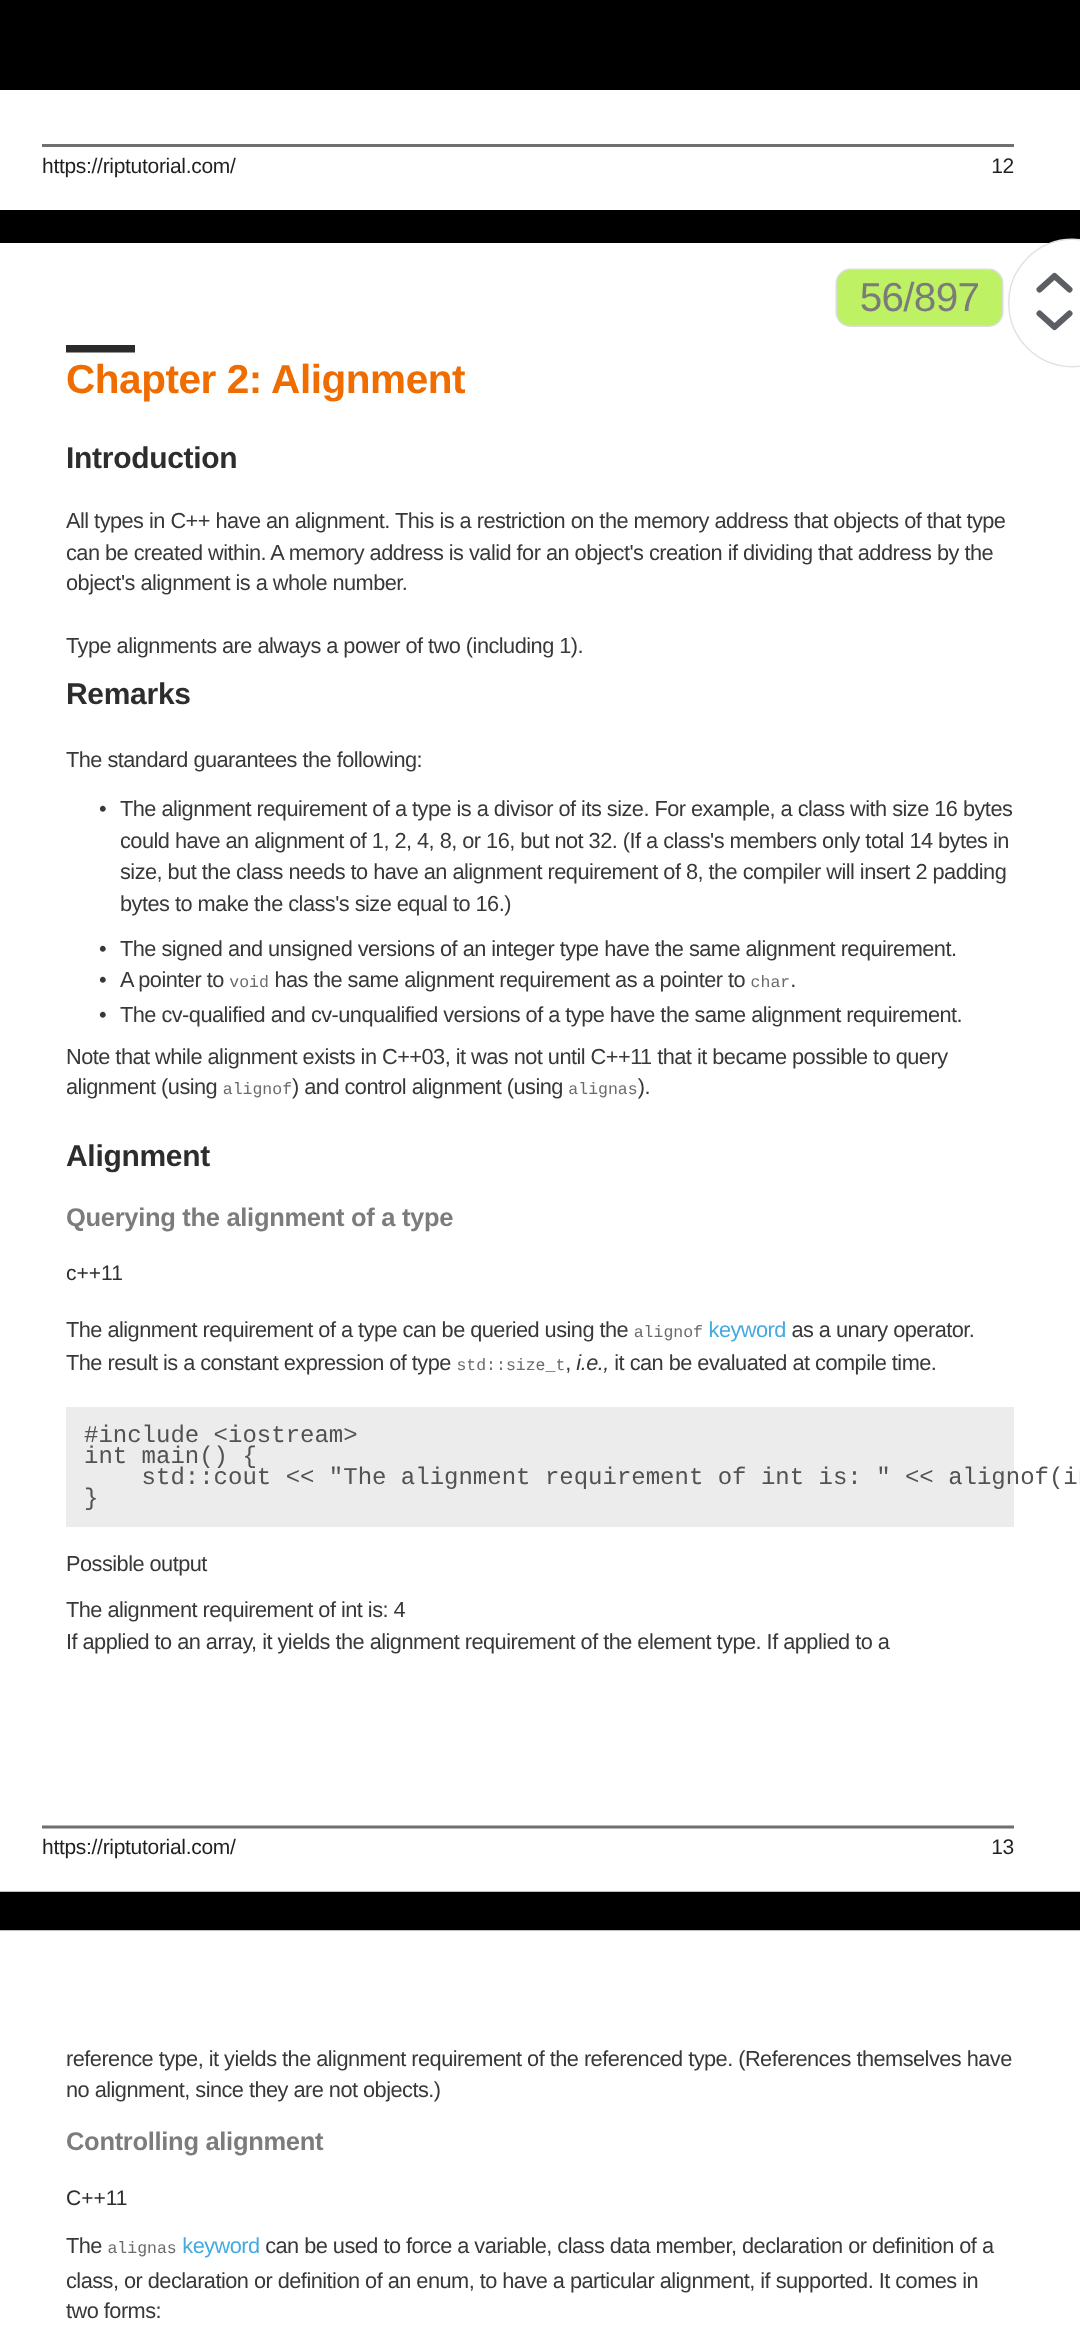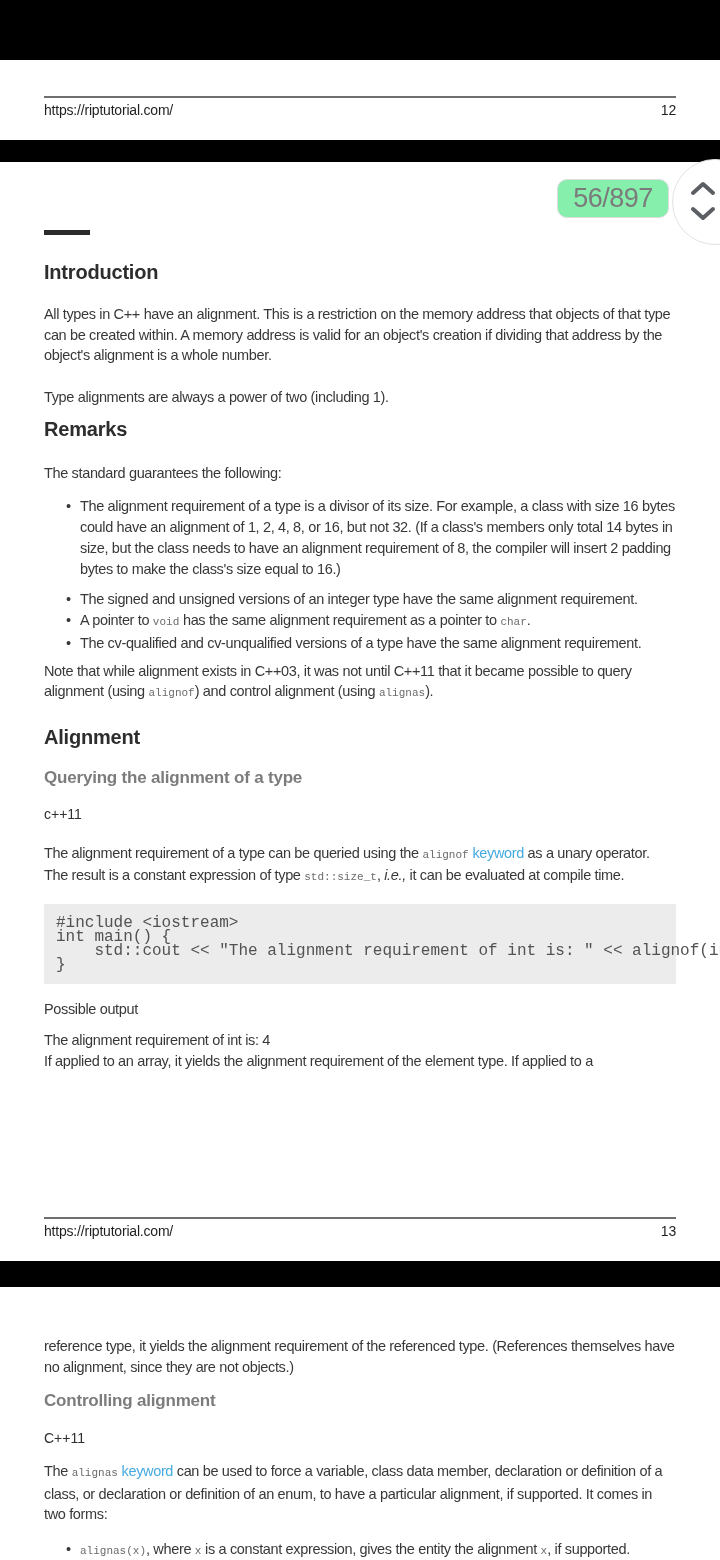--- a/index.html
+++ b/index.html
@@ -13,36 +13,36 @@
   .band-top{height:60px;}
   .band-sep1{height:22px;}
   .band-sep2{height:26px;}
 
   
   .page-prev{position:relative;height:80px;background:#fff;}
   .page-main{position:relative;height:1031px;background:#fff;padding:0 44px;box-sizing:border-box;}
   .page-next{position:relative;height:341px;background:#fff;padding:0 44px;box-sizing:border-box;overflow:hidden;}
 
   
-  .pg-footer{position:absolute;left:44px;right:44px;}
+  .pg-footer{position:absolute;left:28px;right:44px;}
   .pg-footer .rule{border-top:2px solid #6f6f6f;}
   .pg-footer .row{display:flex;justify-content:space-between;margin-top:4px;
     font-size:14px;letter-spacing:-0.2px;color:#1f1f1f;}
   .page-prev .pg-footer{top:36px;}
   .page-main .pg-footer{top:987px;}
 
   
   .nav-circle{position:absolute;left:672px;top:159px;width:86px;height:86px;
     background:#fff;border:1px solid #e2e2e2;border-radius:50%;box-sizing:border-box;z-index:5;}
   .nav-circle .chev{position:absolute;left:17px;width:26px;height:18px;display:block;
     background:none;border:none;padding:0;cursor:pointer;}
   .chev-up{top:20px;}
   .chev-down{top:44px;}
   .pill{position:absolute;left:557px;top:179px;width:112px;height:39px;z-index:6;
-    background:#86efac;border:1.5px solid #dcdcdc;border-radius:10px;box-sizing:border-box;
+    background:#bef264;border:1.5px solid #dcdcdc;border-radius:10px;box-sizing:border-box;
     display:flex;align-items:center;justify-content:center;
     font-size:27px;color:#7b7b7b;letter-spacing:-0.5px;}
 
   
   .mini-bar{margin-top:68px;width:46px;height:5px;background:#2b2b2b;}
   h1.chapter{margin:2px 0 0;font-size:27px;line-height:32px;font-weight:bold;
     color:#ef6c00;letter-spacing:-0.3px;}
   h2.sec{margin:0;font-size:20px;line-height:24px;font-weight:bold;color:#2d2d2d;letter-spacing:-0.2px;}
   h2.m-intro{margin-top:25px;}
   h2.m-remarks{margin-top:10px;}
@@ -78,20 +78,21 @@
         <span>https://riptutorial.com/</span>
         <span>12</span>
       </div>
     </div>
   </div>
 
   <div class="band band-sep1"></div>
 
   <div class="page-main">
     <div class="mini-bar"></div>
+    <h1 class="chapter">Chapter 2: Alignment</h1>
 
     <h2 class="sec m-intro">Introduction</h2>
     <p class="doc" style="margin-top:20px">All types in C++ have an alignment. This is a restriction on the memory address that objects of that type can be created within. A memory address is valid for an object's creation if dividing that address by the object's alignment is a whole number.</p>
     <p class="doc" style="margin-top:21px">Type alignments are always a power of two (including 1).</p>
 
     <h2 class="sec m-remarks">Remarks</h2>
     <p class="doc" style="margin-top:22px">The standard guarantees the following:</p>
 
     <ul class="doc" style="margin-top:12px">
       <li><span>The alignment requirement of a type is a divisor of its size. For example, a class with size 16 bytes could have an alignment of 1, 2, 4, 8, or 16, but not 32. (If a class's members only total 14 bytes in size, but the class needs to have an alignment requirement of 8, the compiler will insert 2 padding bytes to make the class's size equal to 16.)</span></li>
@@ -124,21 +125,21 @@
       <div class="row">
         <span>https://riptutorial.com/</span>
         <span>13</span>
       </div>
     </div>
   </div>
 
   <div class="band band-sep2"></div>
 
   <div class="page-next">
-    <p class="doc" style="margin-top:49px">reference type, it yields the alignment requirement of the referenced type. (References themselves have no alignment, since they are not objects.)</p>
+    <p class="doc" style="margin-top:76px">reference type, it yields the alignment requirement of the referenced type. (References themselves have no alignment, since they are not objects.)</p>
     <h3 class="sub" style="margin-top:14px">Controlling alignment</h3>
     <div class="badge" style="margin-top:19px">C++11</div>
     <p class="doc" style="margin-top:14px"><span>The </span><span class="seg-code">alignas</span><span> </span><span class="seg-link">keyword</span><span> can be used to force a variable, class data member, declaration or definition of a class, or declaration or definition of an enum, to have a particular alignment, if supported. It comes in two forms:</span></p>
     <ul class="doc" style="margin-top:14px">
       <li><span class="seg-code">alignas(x)</span><span>, where </span><span class="seg-code">x</span><span> is a constant expression, gives the entity the alignment </span><span class="seg-code">x</span><span>, if supported.</span></li>
 
     </ul>
 
   </div>
 

